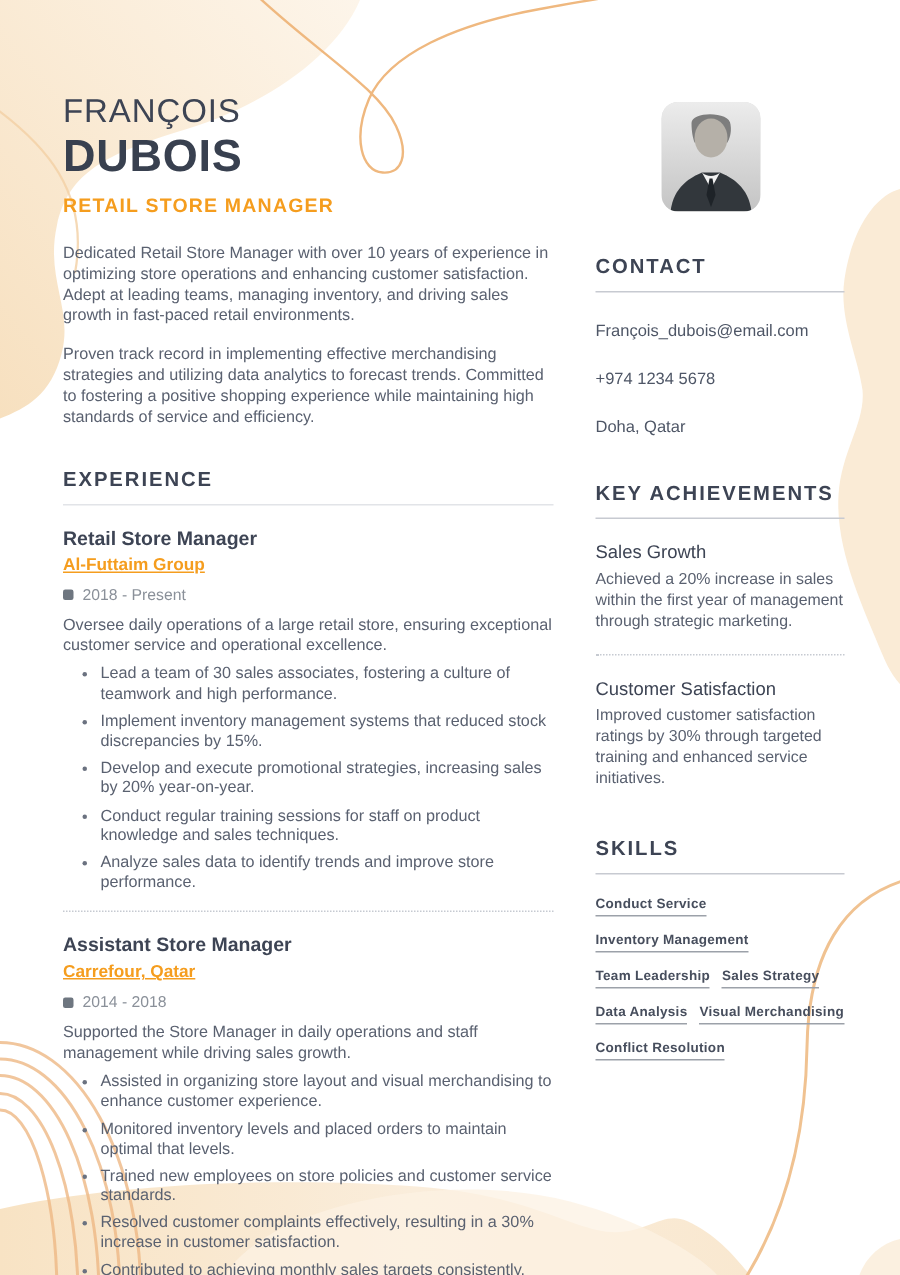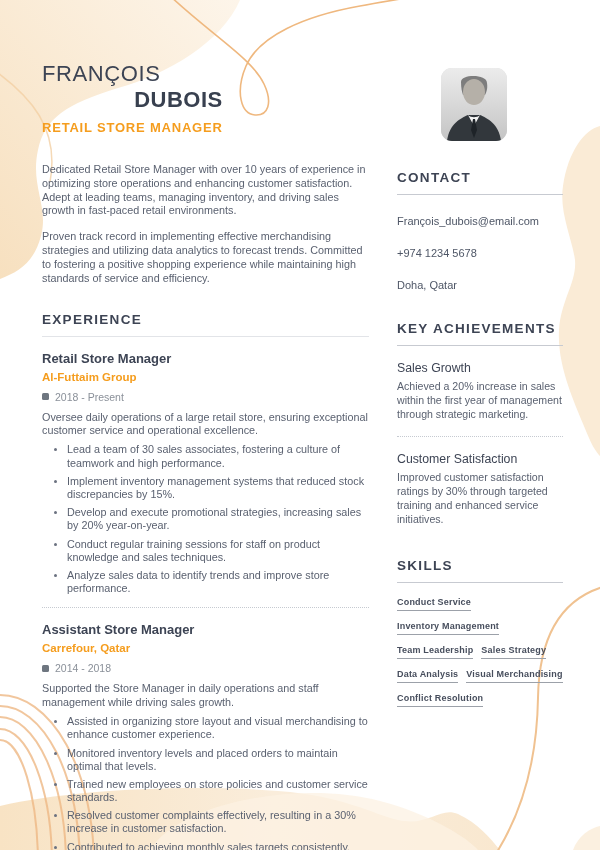--- a/index.html
+++ b/index.html
@@ -4,38 +4,38 @@
 <style>
   html,body{margin:0;padding:0;}
   body{font-family:"Liberation Sans", sans-serif;}
   .page{position:relative;width:600px;height:850px;background:#ffffff;overflow:hidden;}
   .decor{position:absolute;left:0;top:0;z-index:0;pointer-events:none;}
   .content{position:absolute;left:0;top:0;width:600px;height:850px;z-index:1;}
 
   
   .name-block{position:absolute;left:42px;top:62px;}
   .first-name{font-size:22px;font-weight:500;color:#3D4454;letter-spacing:0.6px;line-height:1.1;}
-  .last-name{font-size:22px;font-weight:800;color:#38404F;letter-spacing:0.5px;line-height:1.1;margin-top:2px;text-align:right;}
+  .last-name{font-size:30px;font-weight:800;color:#38404F;letter-spacing:0.5px;line-height:1.1;margin-top:2px;}
   .job-title{font-size:13px;font-weight:700;color:#F59D1E;letter-spacing:0.8px;margin-top:8px;}
   .photo{position:absolute;left:441px;top:68px;width:66px;height:73px;border-radius:11px;overflow:hidden;background:#dcdcdc;}
 
   
   .left-col{position:absolute;left:42px;top:163px;width:327px;}
   .right-col{position:absolute;left:397px;top:170px;width:166px;}
 
   .summary p{font-size:10.8px;line-height:1.28;color:#5A6170;margin:0 0 12px 0;}
 
   .section-heading{font-size:13.5px;font-weight:700;color:#3D4454;letter-spacing:1.3px;}
   .rule{border:none;border-top:1px solid #E2E4E8;margin:9px 0 0 0;}
   .right-col .rule{border-top-color:#C7CAD1;}
 
   .experience{margin-top:26px;}
   .job{margin-top:14px;}
   .jobtitle{font-size:13px;font-weight:700;color:#3D4454;}
-  .company{font-size:11.5px;font-weight:700;color:#F59D1E;margin-top:5px;}
+  .company{font-size:11.5px;font-weight:700;color:#F59D1E;margin-top:5px;text-decoration:underline;}
   .date-row{display:flex;align-items:center;gap:6px;margin-top:8px;}
   .calendar-icon{width:7px;height:7px;background:#6E7680;border-radius:1.5px;flex:0 0 auto;}
   .date-text{font-size:10.5px;color:#8A9099;}
   .job-desc{font-size:10.8px;line-height:1.25;color:#5A6170;margin-top:8px;}
   .job-bullets{margin:6px 0 0 0;padding-left:25px;}
   .job-bullets li{font-size:10.8px;line-height:1.22;color:#5A6170;margin-bottom:5px;}
   .job-bullets li::marker{color:#6B7280;font-size:10px;}
   .dotted-divider{border:none;border-top:1px dotted #C6CAD1;margin:12px 0 0 0;}
 
   .contact-item{font-size:11px;color:#4E5666;margin-top:20px;}

